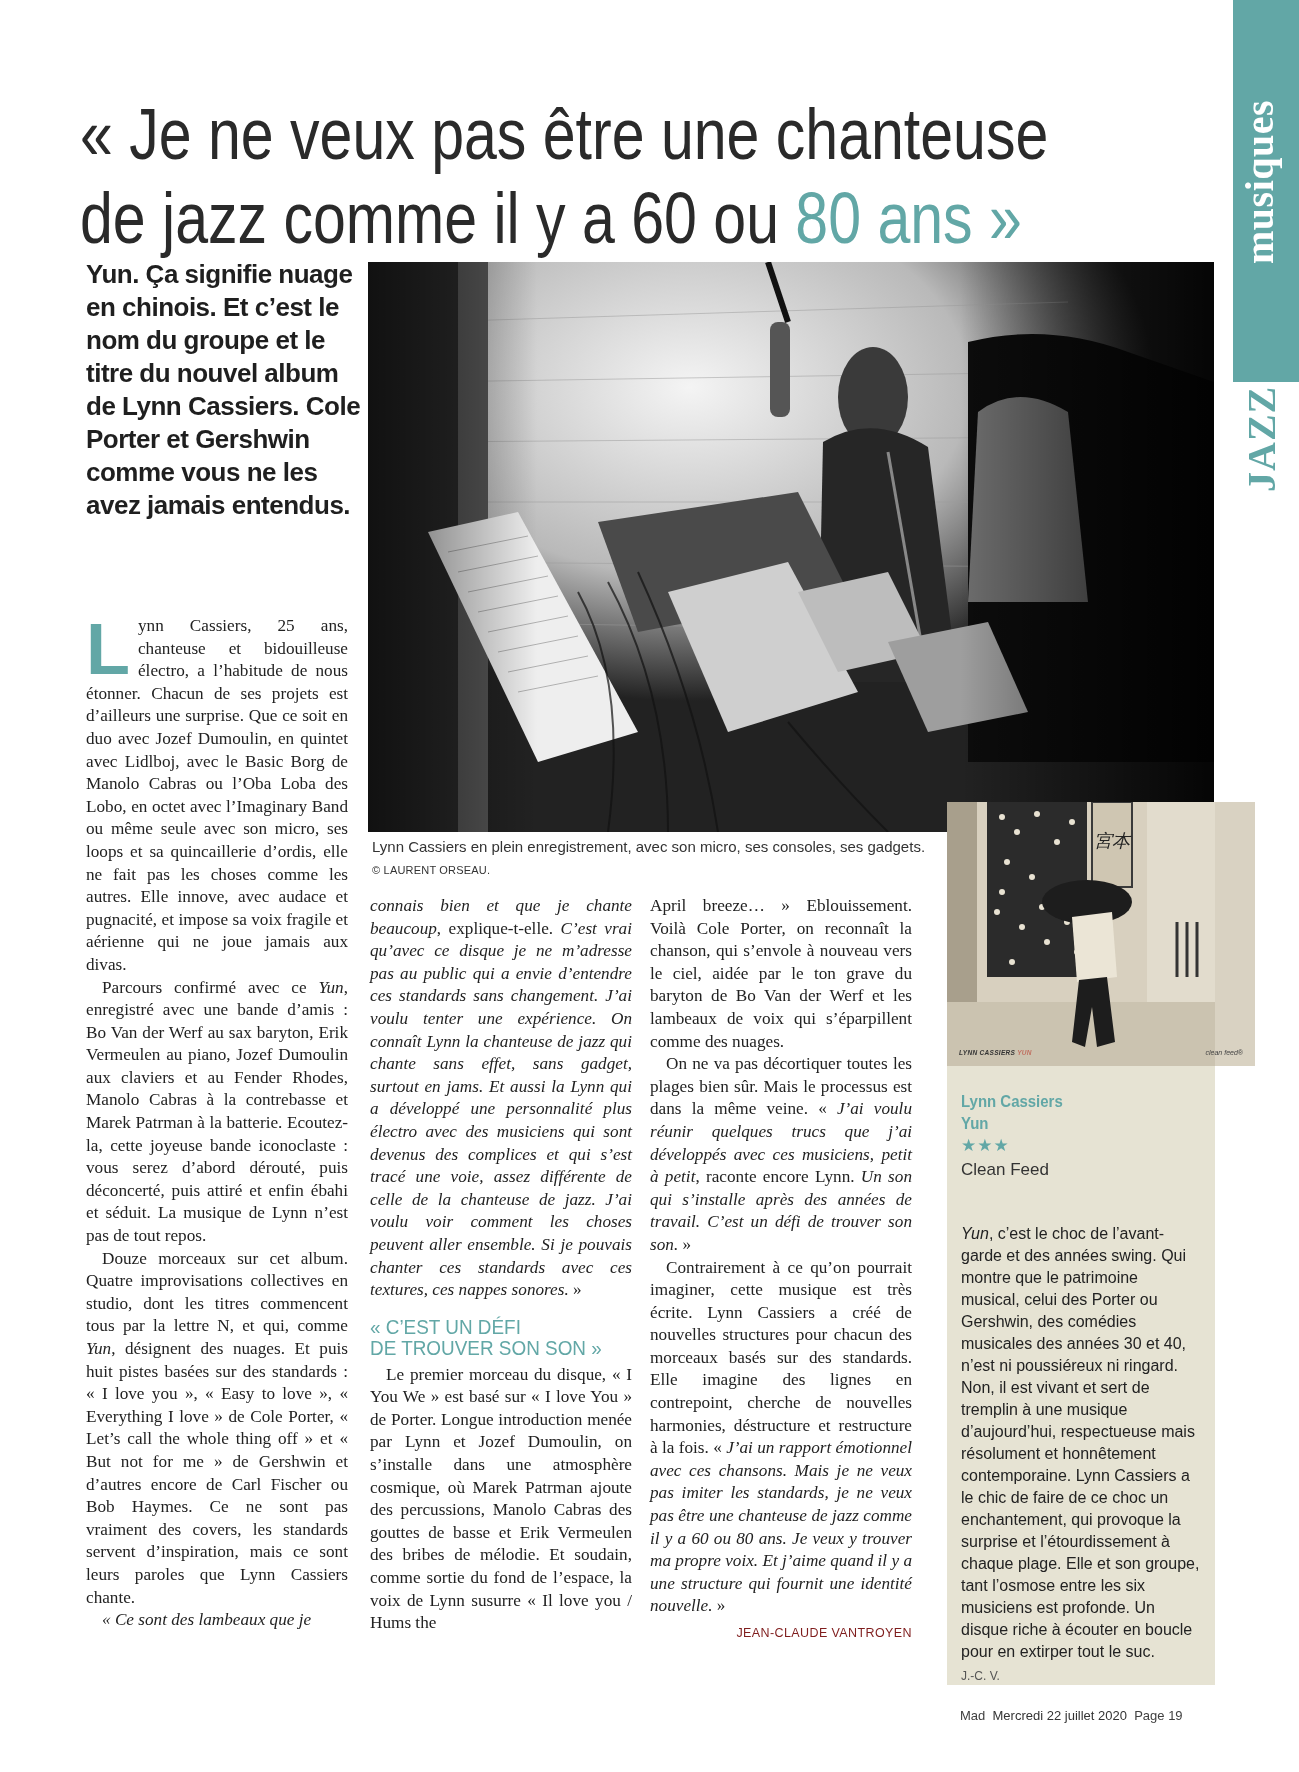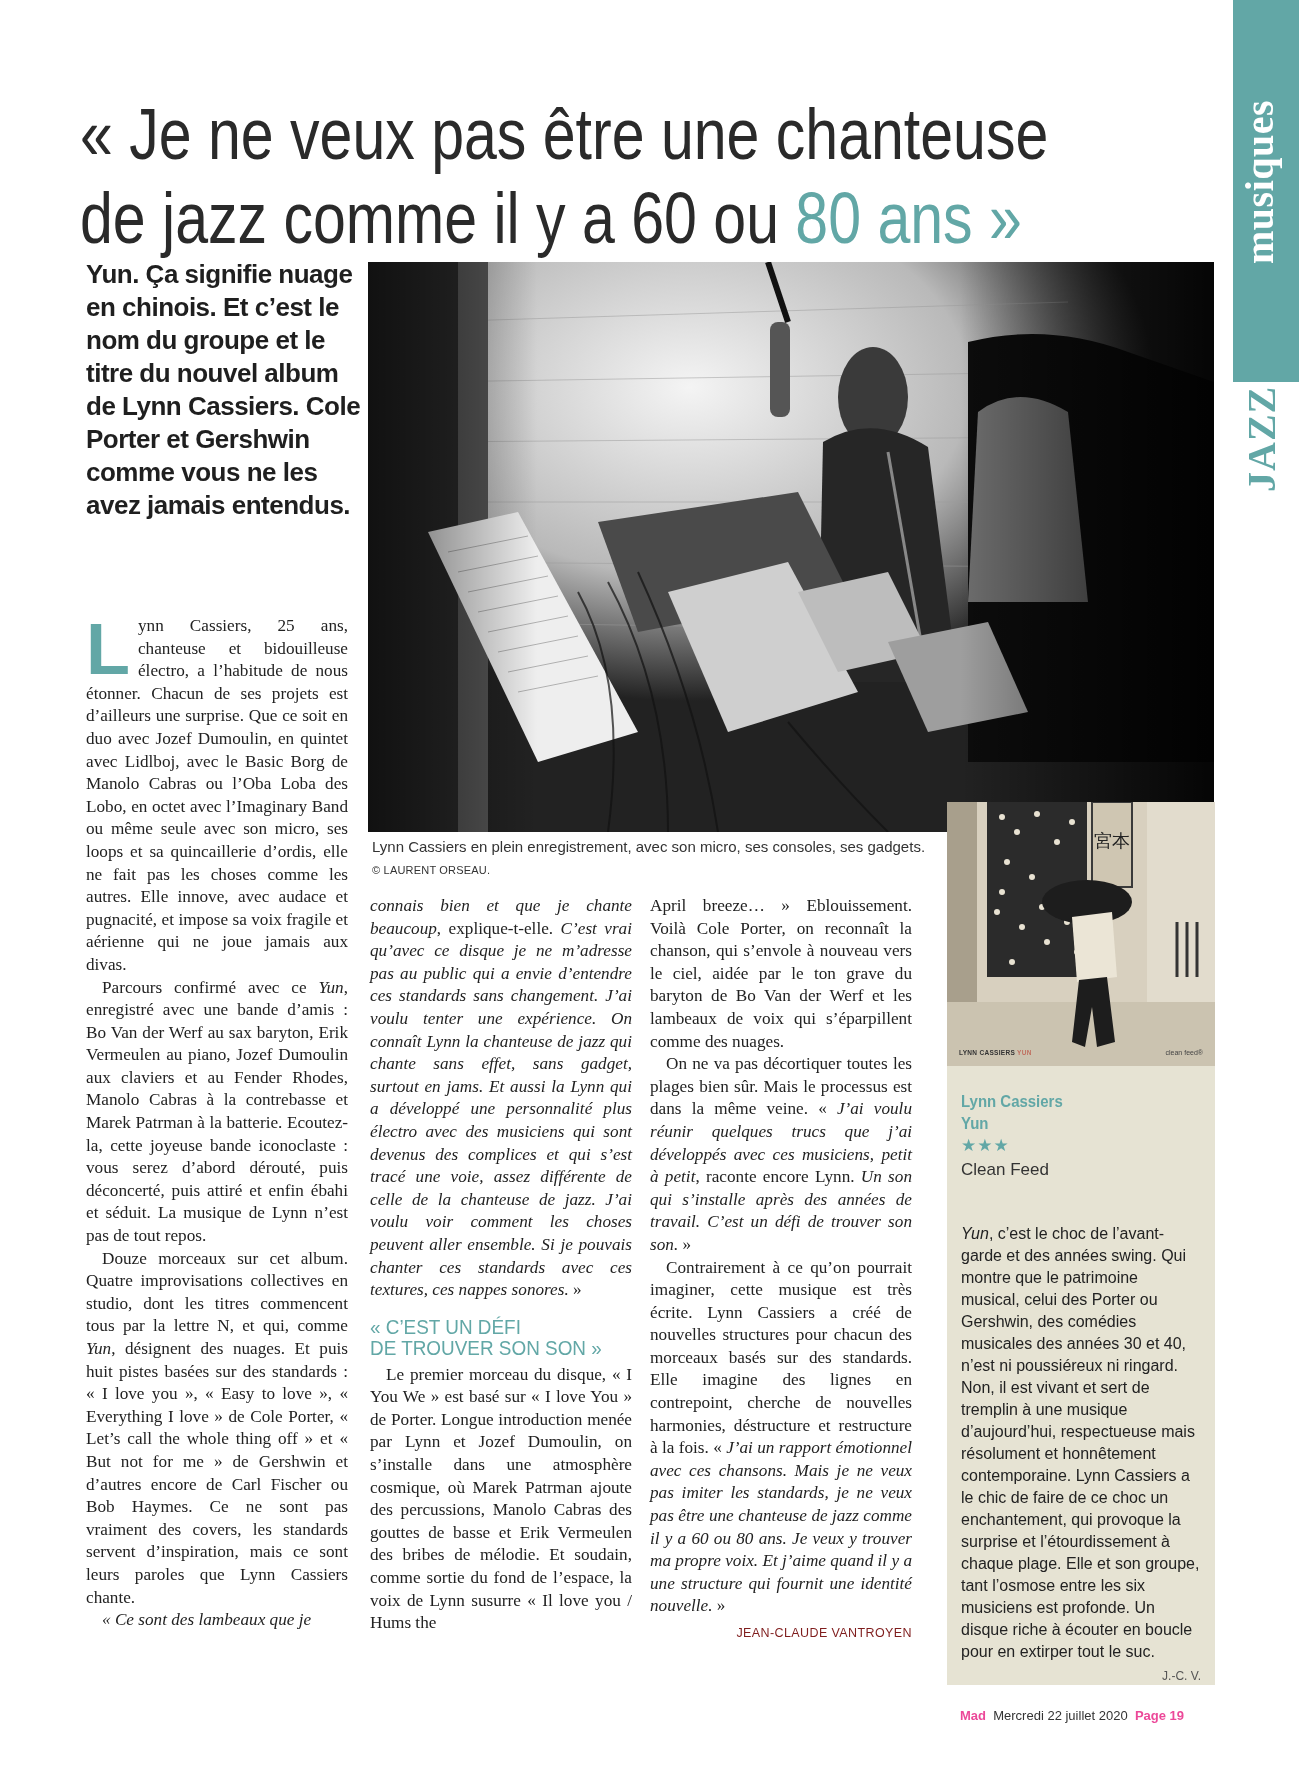--- a/index.html
+++ b/index.html
@@ -30,35 +30,35 @@
   .col p.noindent { text-indent: 0; }
   .col i { font-style: italic; }
   #col1 { left: 86px; top: 615px; width: 262px; }
   #col2 { left: 370px; top: 895px; width: 262px; }
   #col3 { left: 650px; top: 895px; width: 262px; }
   .dropcap { float: left; font-family: "Liberation Sans", "DejaVu Sans", sans-serif; font-weight: bold; color: #62a7a6; font-size: 72px; line-height: 60px; margin: 4px 8px 0 0; }
   .subhead { font-family: "Liberation Sans", "DejaVu Sans", sans-serif; color: #62a7a6; font-size: 21px; line-height: 21px; text-transform: uppercase; margin: 14px 0 6px 0; text-align: left; transform: scaleX(0.9); transform-origin: left top; white-space: nowrap; }
   .byline { font-family: "Liberation Sans", "DejaVu Sans", sans-serif; font-size: 12.5px; text-align: right; color: #7f1d1d; margin-top: 4px; letter-spacing: 0.4px; }
 
   
-  #album { position: absolute; left: 947px; top: 802px; width: 268px; height: 264px; background: #d9d2c2; overflow: hidden; }
+  #album { position: absolute; left: 947px; top: 802px; width: 308px; height: 264px; background: #d9d2c2; overflow: hidden; font-style: italic; }
   #album .cover-artist { position: absolute; left: 12px; bottom: 10px; font-family: "Liberation Sans", "DejaVu Sans", sans-serif; font-size: 6.5px; color: #333; font-weight: bold; letter-spacing: 0.3px; }
   #album .cover-artist .t { color: #c07060; }
   #album .cover-label { position: absolute; right: 12px; bottom: 10px; font-family: "Liberation Sans", "DejaVu Sans", sans-serif; font-size: 7px; color: #444; }
   #review { position: absolute; left: 947px; top: 1066px; width: 268px; height: 619px; background: #e6e3d3; box-sizing: border-box; padding: 25px 14px 0 14px; }
   #review .artist, #review .album-title { font-family: "Liberation Sans", "DejaVu Sans", sans-serif; font-weight: bold; color: #62a7a6; font-size: 17px; line-height: 22px; transform: scaleX(0.88); transform-origin: left top; white-space: nowrap; }
   #review .stars { color: #62a7a6; font-size: 17px; line-height: 22px; letter-spacing: 1px; }
   #review .label { font-family: "Liberation Sans", "DejaVu Sans", sans-serif; font-size: 17px; color: #333; margin-top: 4px; line-height: 18px; }
   #review .text { font-family: "Liberation Sans", "DejaVu Sans", sans-serif; font-size: 16px; line-height: 22px; color: #222; margin-top: 44px; }
   #review .text i { font-style: italic; }
-  #review .sig { font-family: "Liberation Sans", "DejaVu Sans", sans-serif; font-size: 12px; color: #555; text-align: right; margin-top: 6px; }
+  #review .sig { font-family: "Liberation Sans", "DejaVu Sans", sans-serif; font-size: 12px; color: #555; margin-top: 6px; }
 
   
   #footer { position: absolute; left: 960px; top: 1708px; font-family: "Liberation Sans", "DejaVu Sans", sans-serif; font-size: 13px; color: #333; white-space: nowrap; }
-  #footer b { font-weight: bold; color: #ec4899; }
+  #footer b { font-weight: normal; color: #404040; }
 </style>
 </head>
 <body>
 
 <div id="side-tab">
   <span class="label">musiques</span>
 </div>
 <div id="jazz-label">
   <span>JAZZ</span>
 </div>

